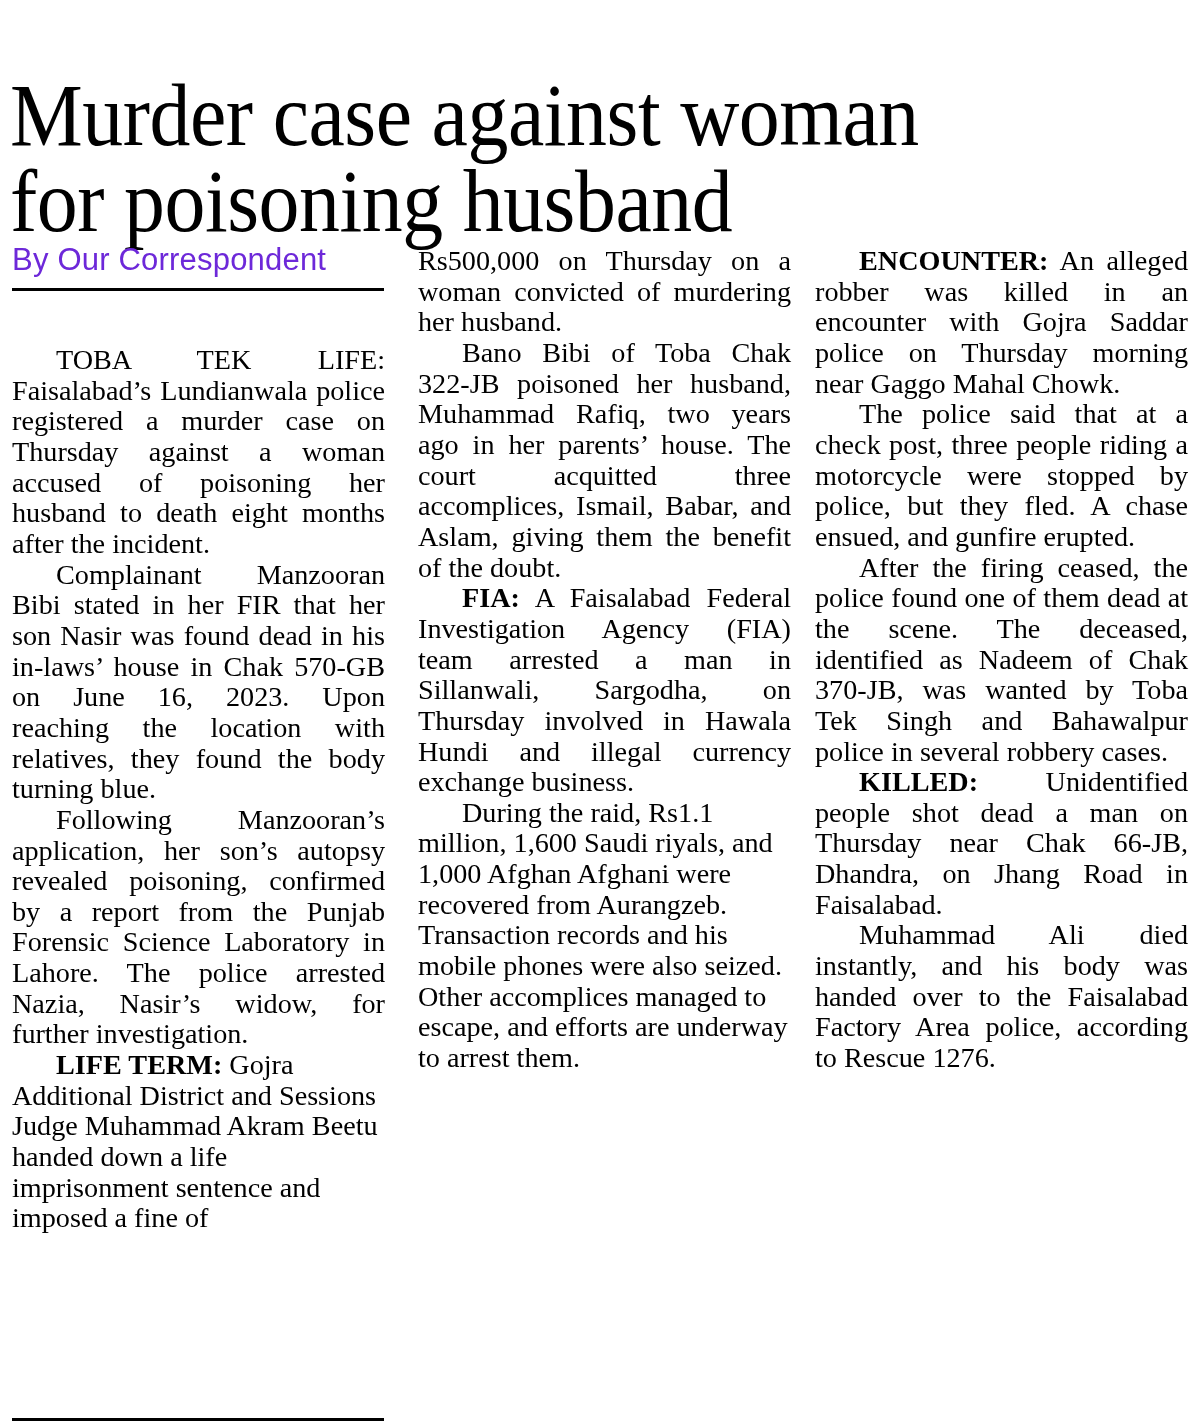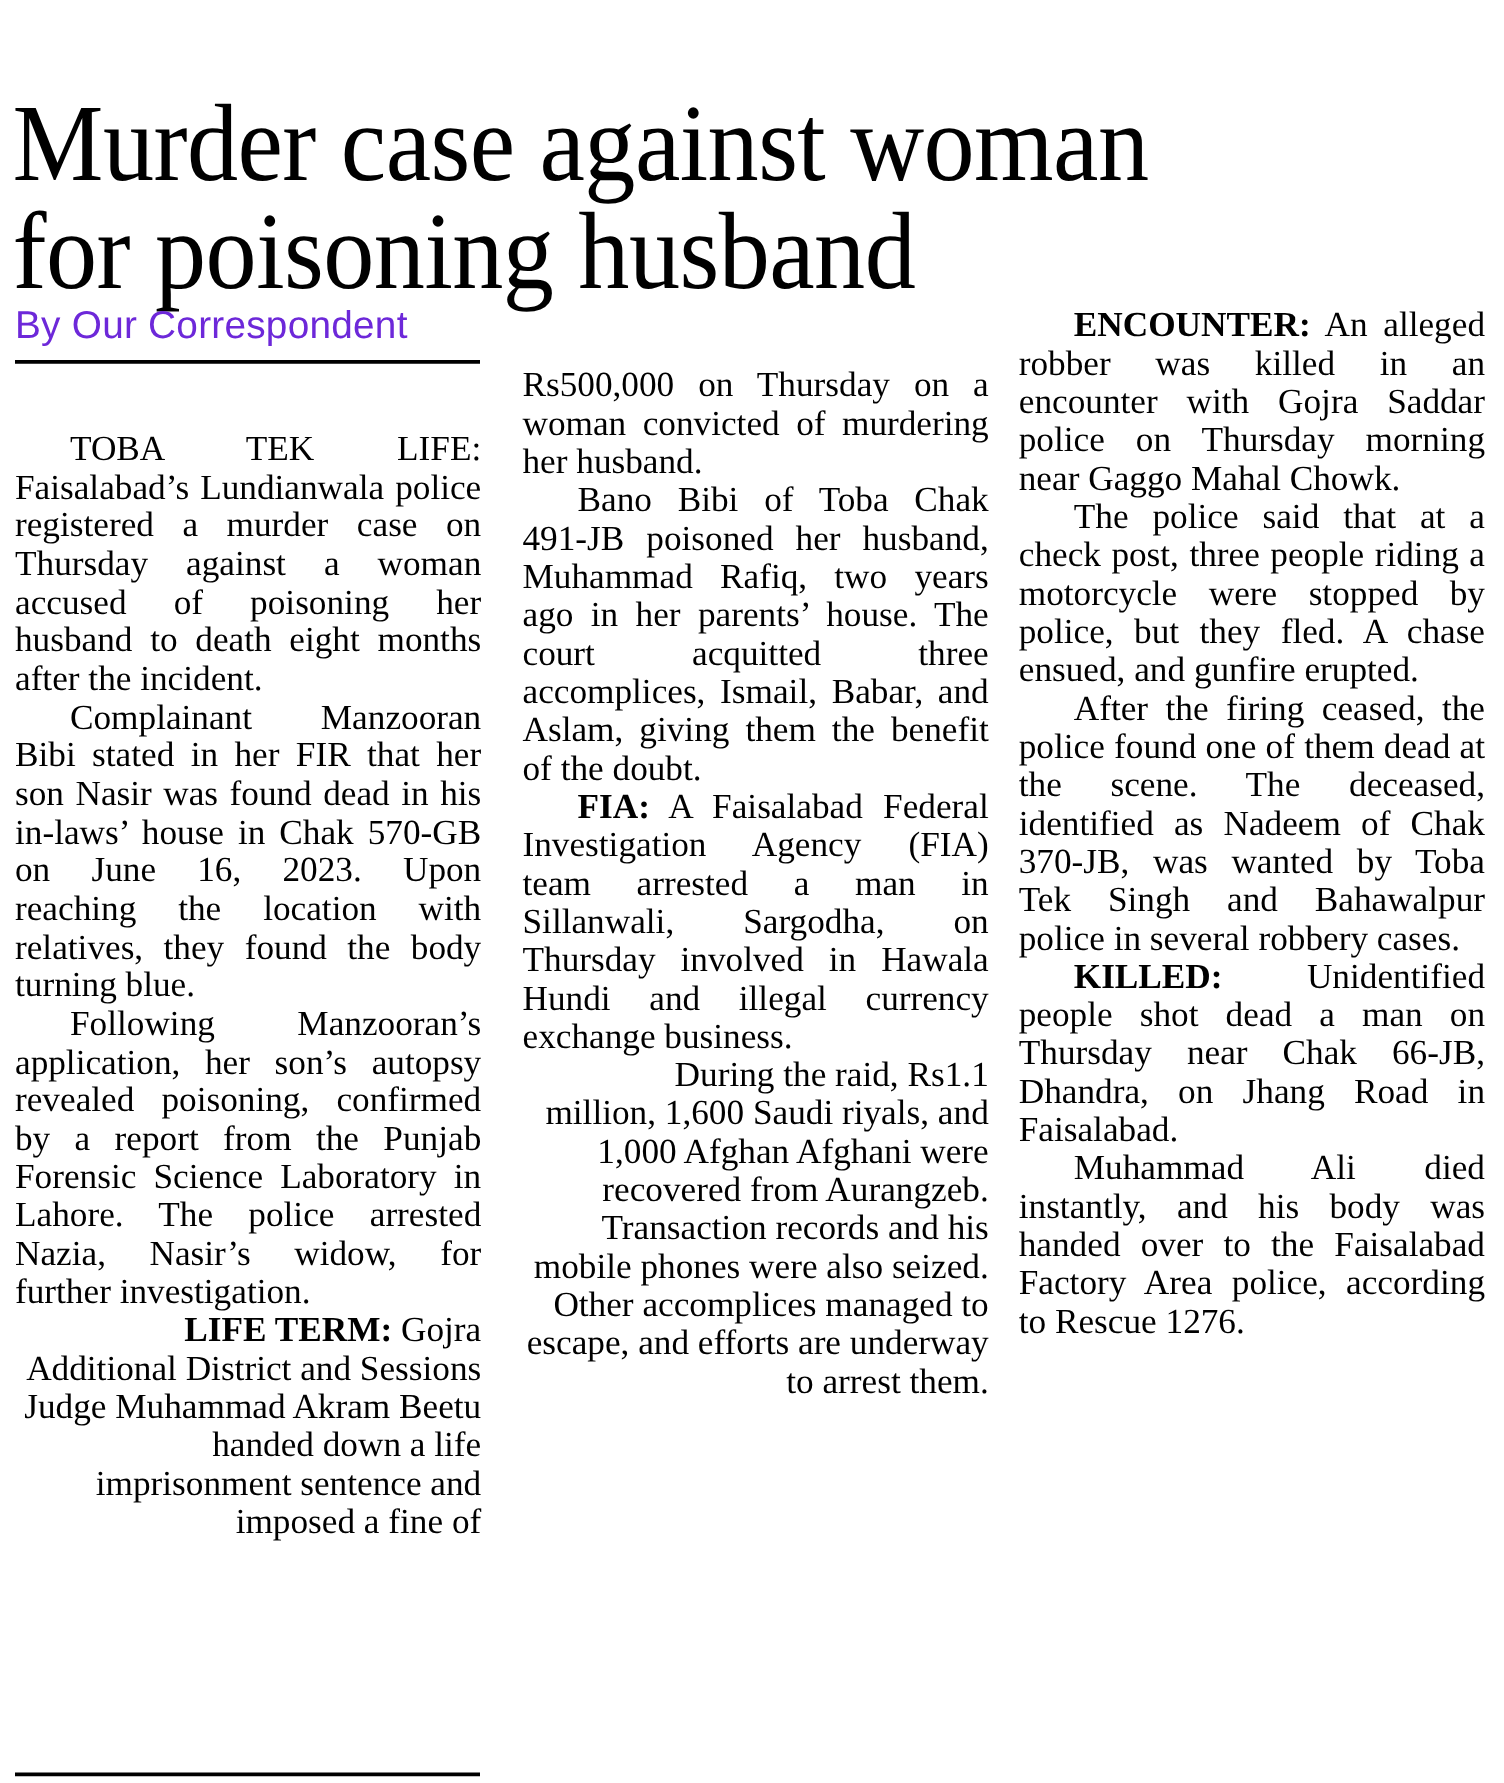--- a/index.html
+++ b/index.html
@@ -75,22 +75,22 @@
     -webkit-hyphens: manual;
   }
   .col.c1 { left: 12px;  top: 345px; }
   .col.c2 { left: 418px; top: 246px; }
   .col.c3 { left: 815px; top: 246px; }
 
   .col p {
     margin: 0;
     text-indent: 44px;
   }
-  .col p.noindent { text-indent: 0; margin-top: 48px; }
-  .col p.nojustify { text-align: right; }
+  .col p.noindent { text-indent: 0; }
+  .col p.nojustify { text-align: left; }
 
   .runin {
     font-weight: bold;
   }
   .dateline {
     font-weight: 400;
   }
 
   
   .bottom-rule {
@@ -116,21 +116,21 @@
   </div>
 
   <div class="col c1">
       <p><span class="dateline">TOBA TEK LIFE:</span> Faisalabad’s Lundianwala police registered a murder case on Thursday against a woman accused of poisoning her husband to death eight months after the incident.</p>
       <p>Complainant Manzooran Bibi stated in her FIR that her son Nasir was found dead in his in-laws’ house in Chak 570-GB on June 16, 2023. Upon reaching the location with relatives, they found the body turning blue.</p>
       <p>Following Manzooran’s application, her son’s autopsy revealed poisoning, confirmed by a report from the Punjab Forensic Science Laboratory in Lahore. The police arrested Nazia, Nasir’s widow, for further investigation.</p>
       <p class="nojustify"><span class="runin">LIFE TERM:</span> Gojra Additional District and Sessions Judge Muhammad Akram Beetu handed down a life imprisonment sentence and imposed a fine of</p>
     </div>
   <div class="col c2">
       <p class="noindent">Rs500,000 on Thursday on a woman convicted of murdering her husband.</p>
-      <p>Bano Bibi of Toba Chak 491-JB poisoned her husband, Muhammad Rafiq, two years ago in her parents’ house. The court acquitted three accomplices, Ismail, Babar, and Aslam, giving them the benefit of the doubt.</p>
+      <p>Bano Bibi of Toba Chak 322-JB poisoned her husband, Muhammad Rafiq, two years ago in her parents’ house. The court acquitted three accomplices, Ismail, Babar, and Aslam, giving them the benefit of the doubt.</p>
       <p><span class="runin">FIA:</span> A Faisalabad Federal Investigation Agency (FIA) team arrested a man in Sillanwali, Sargodha, on Thursday involved in Hawala Hundi and illegal currency exchange business.</p>
       <p class="nojustify">During the raid, Rs1.1 million, 1,600 Saudi riyals, and 1,000 Afghan Afghani were recovered from Aurangzeb. Transaction records and his mobile phones were also seized. Other accomplices managed to escape, and efforts are underway to arrest them.</p>
     </div>
   <div class="col c3">
       <p><span class="runin">ENCOUNTER:</span> An alleged robber was killed in an encounter with Gojra Saddar police on Thursday morning near Gaggo Mahal Chowk.</p>
       <p>The police said that at a check post, three people riding a motorcycle were stopped by police, but they fled. A chase ensued, and gunfire erupted.</p>
       <p>After the firing ceased, the police found one of them dead at the scene. The deceased, identified as Nadeem of Chak 370-JB, was wanted by Toba Tek Singh and Bahawalpur police in several robbery cases.</p>
       <p><span class="runin">KILLED:</span> Unidentified people shot dead a man on Thursday near Chak 66-JB, Dhandra, on Jhang Road in Faisalabad.</p>
       <p>Muhammad Ali died instantly, and his body was handed over to the Faisalabad Factory Area police, according to Rescue 1276.</p>
     </div>

